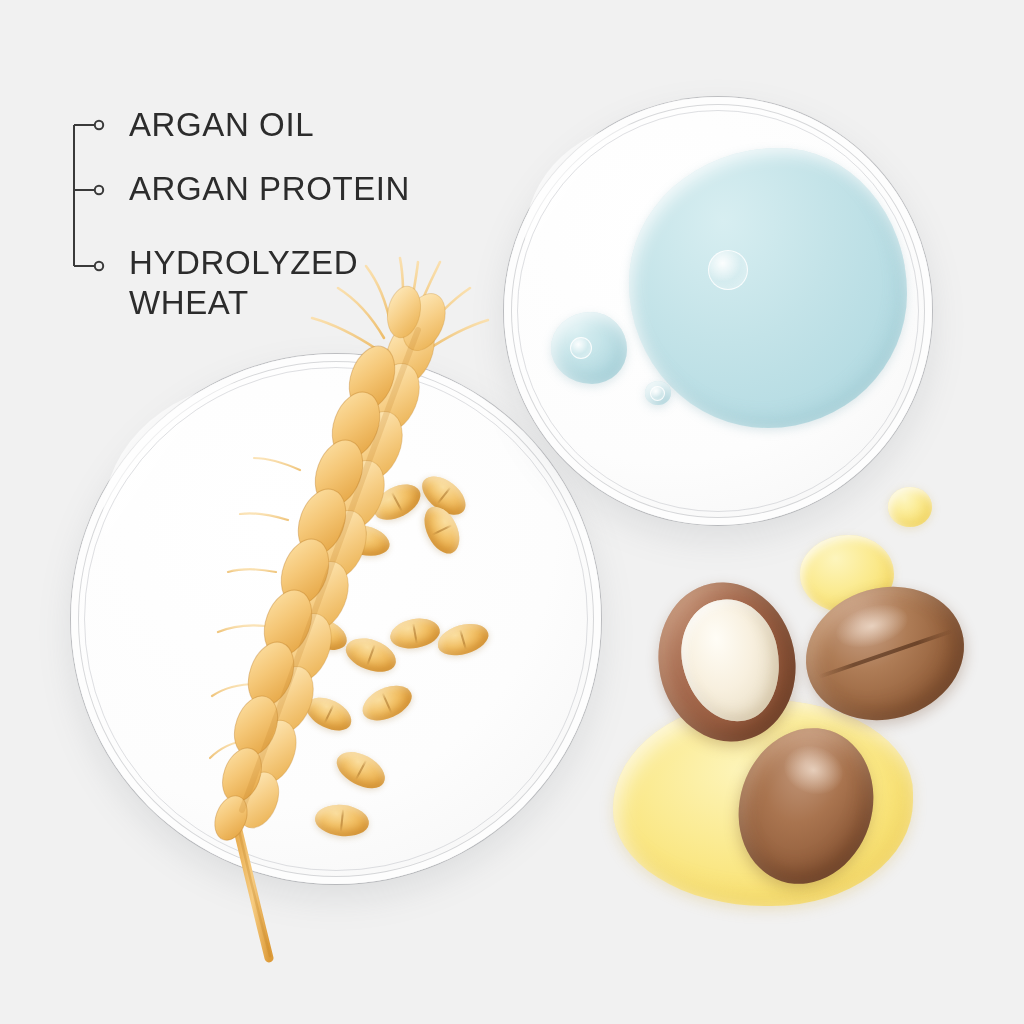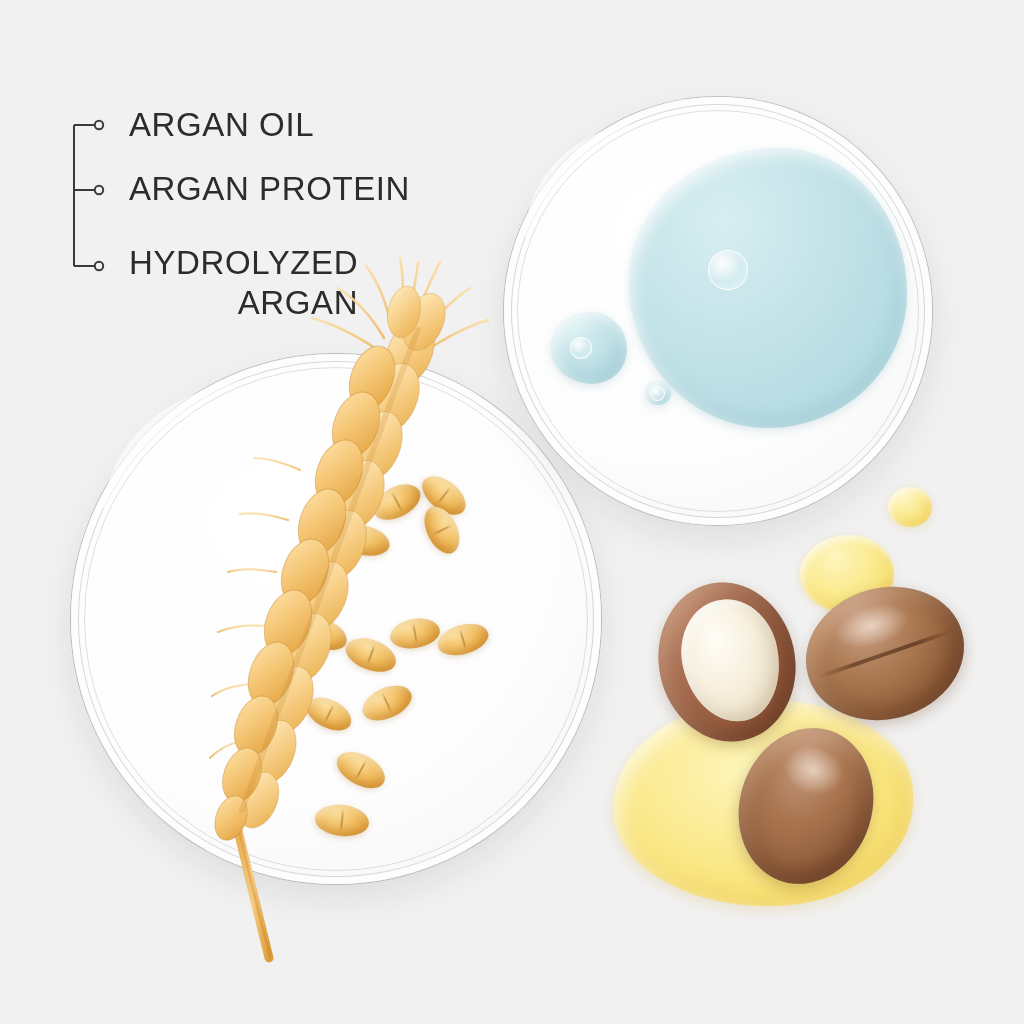--- a/index.html
+++ b/index.html
@@ -36,21 +36,20 @@
   .label {
     position: absolute;
     color: #2c2c2c;
     font-family: "Liberation Sans", sans-serif;
     font-size: 33px;
     font-weight: 500;
     letter-spacing: 0.6px;
     line-height: 40px;
     white-space: pre-line;
     pointer-events: auto;
-    text-align: right;
   }
   .label-0 { left: 129px; top: 105px; }
   .label-1 { left: 129px; top: 169px; }
   .label-2 { left: 129px; top: 243px; }
 
   
   .dish {
     position: absolute;
     border-radius: 50%;
     background:
@@ -383,16 +382,16 @@
       <line x1="74" y1="266" x2="95" y2="266" stroke="#3a3a3a" stroke-width="2"></line>
 
       <circle cx="99" cy="125" r="4.2" fill="#f1f1f1" stroke="#3a3a3a" stroke-width="2"></circle>
       <circle cx="99" cy="190" r="4.2" fill="#f1f1f1" stroke="#3a3a3a" stroke-width="2"></circle>
       <circle cx="99" cy="266" r="4.2" fill="#f1f1f1" stroke="#3a3a3a" stroke-width="2"></circle>
     </svg>
 
     <div class="label label-0">ARGAN OIL</div>
     <div class="label label-1">ARGAN PROTEIN</div>
     <div class="label label-2">HYDROLYZED
-ARGAN</div>
+WHEAT</div>
   </div>
 
 </div>
 
 </body></html>

